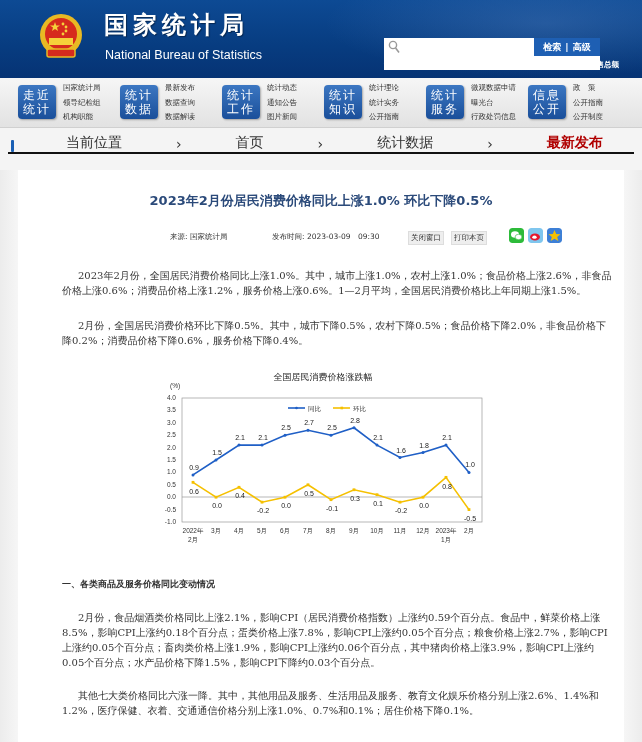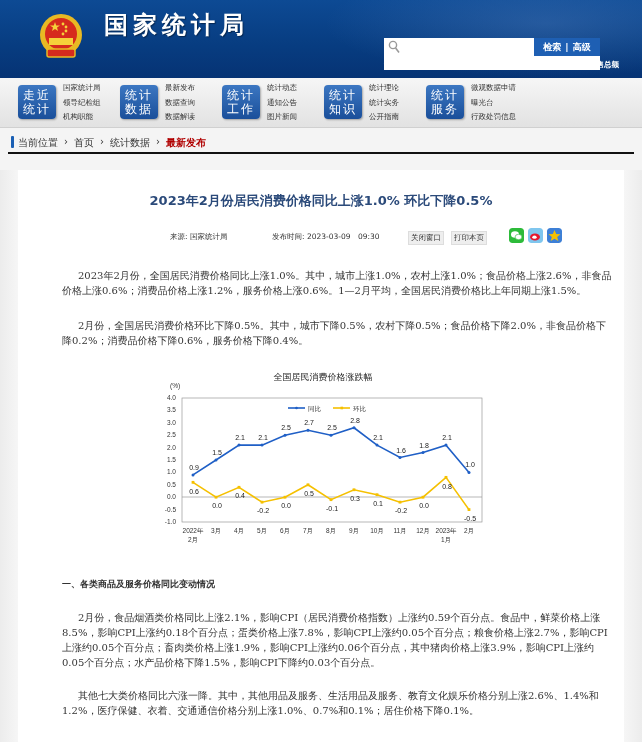--- a/index.html
+++ b/index.html
@@ -13,21 +13,21 @@
   .search input { border: none; outline: none; height: 18px; width: 150px; margin-left: 20px; font-size: 10px; background: transparent; }
   .search-icon { position: absolute; left: 4px; top: 2px; width: 12px; height: 14px; }
   .search-btn { position: absolute; right: 0; top: 0; height: 18px; width: 66px; background: #1e5fb3; color: #fff; font-size: 9px; font-weight: bold; display: flex; align-items: center; justify-content: center; gap: 4px; }
   .hotwords { position: absolute; left: 384px; top: 60px; color: #fff; font-size: 7.5px; font-weight: bold; z-index: 2; white-space: nowrap; }
   .hotwords span { margin-right: 9px; }
   .nav { height: 50px; background: linear-gradient(180deg, #f6f6f6, #e2e2e2); border-bottom: 1px solid #d0d0d0; position: relative; }
   .nav-group { position: absolute; top: 4px; height: 42px; display: flex; justify-content: center; }
   .nav-box { width: 38px; height: 34px; margin-top: 3px; background: linear-gradient(180deg, #3c77c2, #1a4f9a); border-radius: 4px; color: #fff; font-size: 12px; line-height: 14px; text-align: center; padding-top: 3px; letter-spacing: 2px; box-shadow: 1px 1px 2px rgba(0,0,0,0.3); }
   .nav-links { margin-left: 7px; font-size: 7.5px; color: #333; display: flex; flex-direction: column; justify-content: space-between; height: 40px; padding-top: 1px; }
   .crumb-wrap { height: 36px; background: #f4f4f4; padding: 8px 8px 0 8px; }
-  .crumb { display: flex; align-items: flex-start; height: 18px; border-bottom: 2px solid #111; font-size: 10px; padding-left: 3px; }
+  .crumb { display: flex; align-items: flex-end; height: 18px; border-bottom: 2px solid #111; font-size: 14px; padding-left: 3px; gap: 48px; }
   .crumb-bar { width: 3px; height: 12px; background: #1a5fb4; border-radius: 1px; margin-right: 4px; }
   .crumb .sep { margin: 0 6px; color: #333; }
   .crumb .cur { color: #b00000; font-weight: bold; }
   .content { position: absolute; top: 170px; left: 18px; width: 606px; height: 572px; background: #fff; }
   .title { position: absolute; left: 0; width: 606px; top: 22px; text-align: center; font-size: 13px; font-weight: bold; color: #2b4a7a; }
   .meta { position: absolute; top: 62px; left: 0; width: 606px; font-size: 7.5px; color: #333; }
   .meta .src { position: absolute; left: 152px; }
   .meta .time { position: absolute; left: 254px; }
   .meta .btn { position: absolute; top: -1px; background: #eee; border: 1px solid #ddd; padding: 1px 2px; }
   .share { position: absolute; top: 58px; width: 15px; height: 15px; border-radius: 3px; }
@@ -48,20 +48,21 @@
     <ellipse cx="23" cy="21" rx="16" ry="16" fill="#d62a1d"></ellipse>
     <polygon points="17,9 18.2,12.5 22,12.5 19,14.6 20,18 17,16 14,18 15,14.6 12,12.5 15.8,12.5" fill="#f5d13a"></polygon>
     <circle cx="25" cy="11" r="1.4" fill="#f5d13a"></circle>
       <circle cx="28" cy="14" r="1.4" fill="#f5d13a"></circle>
     <circle cx="28" cy="18" r="1.4" fill="#f5d13a"></circle>
       <circle cx="25" cy="21" r="1.4" fill="#f5d13a"></circle>
     <rect x="11" y="25" width="24" height="7" fill="#f5d13a"></rect>
     <rect x="9" y="36" width="28" height="8" rx="2" fill="#d62a1d" stroke="#e8b923" stroke-width="1.5"></rect>
   </svg>
   <div class="logo-cn">国家统计局</div>
+  <div class="logo-en">National Bureau of Statistics</div>
   <div class="search">
     <svg class="search-icon" viewBox="0 0 12 14">
       <circle cx="5" cy="5" r="3.6" fill="none" stroke="#999" stroke-width="1.4"></circle>
       <line x1="7.6" y1="8" x2="11" y2="12.5" stroke="#999" stroke-width="1.6"></line>
     </svg>
     <input placeholder="" style="">
     <div class="search-btn">
       <span>检索</span>
       <span>|</span>
       <span>高级</span>
@@ -125,20 +126,31 @@
   </div>
   <div class="nav-group" style="left:426px">
     <div class="nav-box">
         <div>统计</div>
         <div>服务</div>
       </div>
     <div class="nav-links">
         <span>微观数据申请</span>
         <span>曝光台</span>
         <span>行政处罚信息</span>
+      </div>
+  </div>
+  <div class="nav-group" style="left:528px">
+    <div class="nav-box">
+        <div>信息</div>
+        <div>公开</div>
+      </div>
+    <div class="nav-links">
+        <span>政　策</span>
+        <span>公开指南</span>
+        <span>公开制度</span>
       </div>
   </div>
 </div>
 
 <div class="crumb-wrap">
   <div class="crumb">
     <span class="crumb-bar"></span>
     <span>当前位置</span>
     <span class="sep">›</span>
     <span>首页</span>

